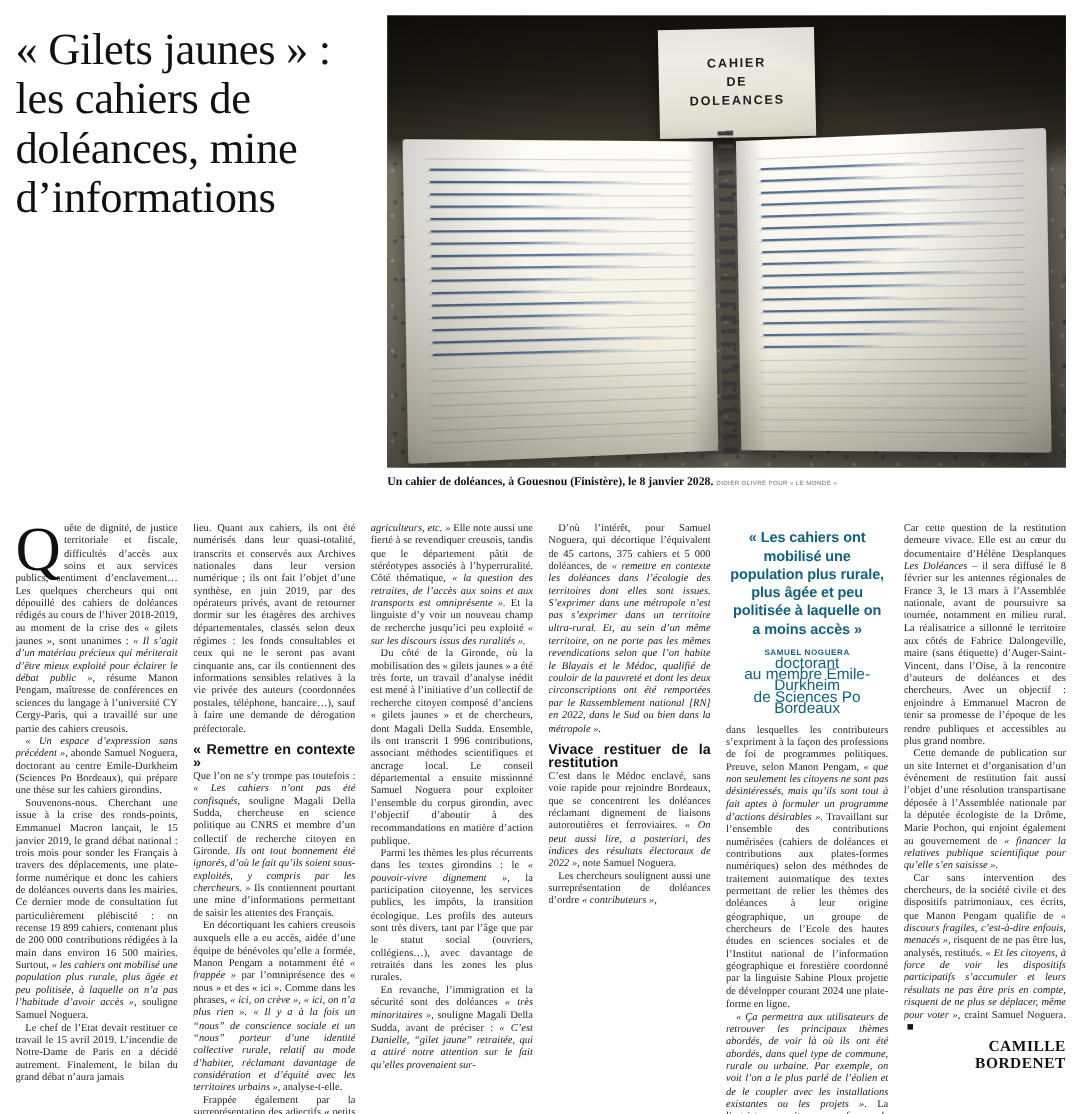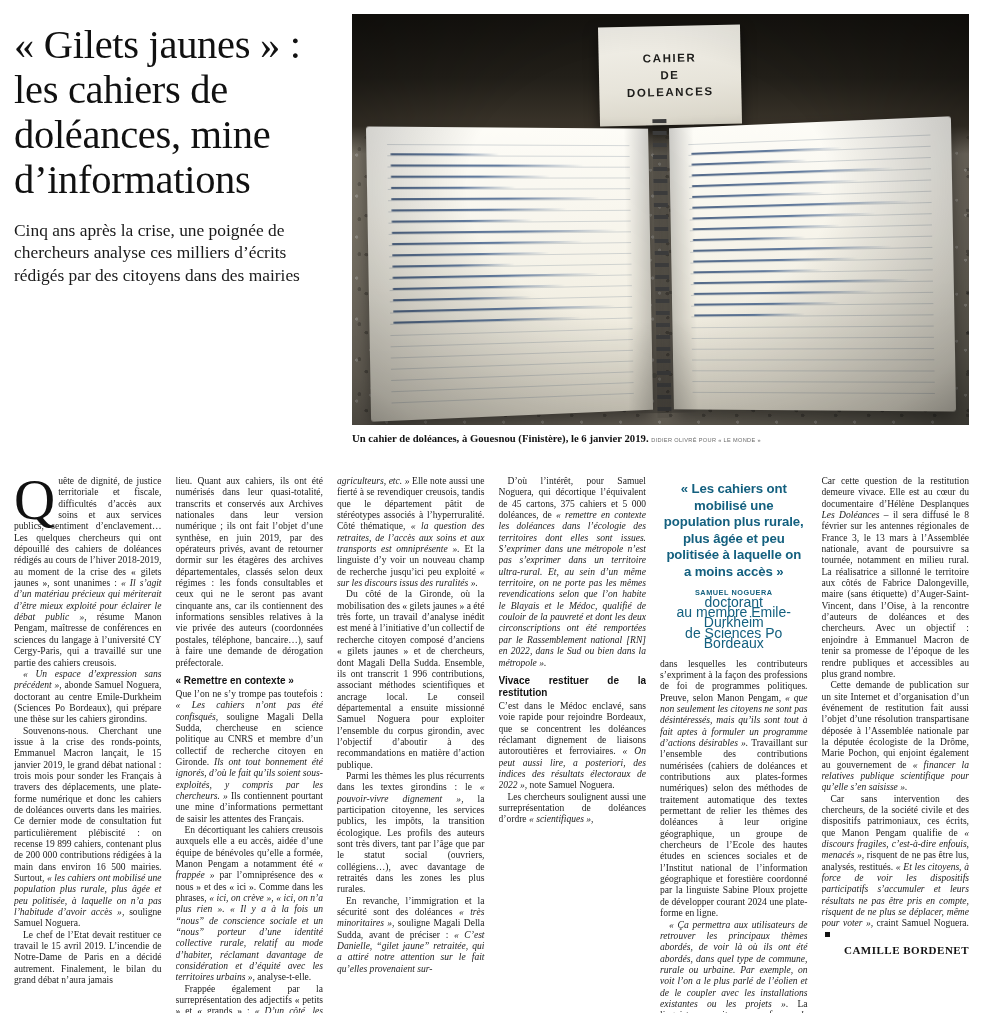--- a/index.html
+++ b/index.html
@@ -158,21 +158,21 @@
     text-align:justify;
     hyphens:auto;
     -webkit-hyphens:auto;
     color:#1a1a1a;
   }
   .body p{margin:0;text-indent:9px;}
   .body p.noind{text-indent:0;}
   .body em,.body i{font-style:italic;}
   .subhead{
     font-family:"Liberation Sans", sans-serif;
-    font-weight:700;font-size:10px;line-height:12px;
+    font-weight:700;font-size:13px;line-height:12px;
     margin:7px 0 1px 0;color:#111;
   }
   .dropcap{
     float:left;
     font-family:"Liberation Serif", serif;
     font-size:57px;line-height:45px;
     margin:2px 3px -4px 0;
     color:#111;
   }
 
@@ -198,35 +198,34 @@
   }
   .pq-role{
     font-family:Liberation Sans, sans-serif;
     font-weight:400;font-size:14px;line-height:10.4px;color:#14607f;
   }
 
   .byline{
     margin-top:4px;
     text-align:right;
     font-family:"Liberation Serif", serif;
-    font-weight:700;font-size:11px;letter-spacing:.5px;
+    font-weight:700;font-size:14px;letter-spacing:.5px;
     text-transform:uppercase;color:#111;
   }
   .endmark{display:inline-block;width:5px;height:5px;background:#111;margin-left:3px;vertical-align:1px;}
 </style>
 </head>
 <body>
 
 <div class="page">
 
   <div class="top">
 
     <div class="head-col">
       <h1 class="headline">« Gilets jaunes » : les cahiers de doléances, mine d’informations</h1>
-      <div class="standfirst">Cinq ans après la crise, une poignée de chercheurs analyse ces milliers d’écrits rédigés par des citoyens dans des mairies</div>
     </div>
 
     <div class="photo-col">
       <div class="photo">
         <div class="granite"></div>
         <div class="backdrop"></div>
 
         <div class="sign">
           <span>CAHIER</span>
           <span>DE</span>
@@ -278,21 +277,21 @@
           </div>
           <div class="shadow-l"></div>
           <div class="shadow-r"></div>
           <div class="spiral"></div>
         </div>
 
         <div class="vignette"></div>
       </div>
 
       <div class="caption">
-        <span>Un cahier de doléances, à Gouesnou (Finistère), le 6 janvier 2019.</span>
+        <span>Un cahier de doléances, à Gouesnou (Finistère), le 8 janvier 2028.</span>
         <span class="credit">DIDIER OLIVRÉ POUR « LE MONDE »</span>
       </div>
     </div>
   </div>
 
   <div class="cols">
 
     <div class="col">
       <div class="body">
         <p class="noind"><span class="dropcap">Q</span><span>uête de dignité, de justice territoriale et fiscale, difficultés d’accès aux soins et aux services publics, sentiment d’enclavement… Les quelques chercheurs qui ont dépouillé des cahiers de doléances rédigés au cours de l’hiver 2018-2019, au moment de la crise des « gilets jaunes », sont unanimes :</span> <em>« Il s’agit d’un matériau précieux qui mériterait d’être mieux exploité pour éclairer le débat public »</em><span>, résume Manon Pengam, maîtresse de conférences en sciences du langage à l’université CY Cergy-Paris, qui a travaillé sur une partie des cahiers creusois.</span></p>
@@ -319,21 +318,21 @@
         <p><span>Parmi les thèmes les plus récurrents dans les textes girondins : le</span> <em>« pouvoir-vivre dignement »</em><span>, la participation citoyenne, les services publics, les impôts, la transition écologique. Les profils des auteurs sont très divers, tant par l’âge que par le statut social (ouvriers, collégiens…), avec davantage de retraités dans les zones les plus rurales.</span></p>
         <p><span>En revanche, l’immigration et la sécurité sont des doléances</span> <em>« très minoritaires »</em><span>, souligne Magali Della Sudda, avant de préciser :</span> <em>« C’est Danielle, “gilet jaune” retraitée, qui a attiré notre attention sur le fait qu’elles provenaient sur-</em></p>
       </div>
     </div>
 
     <div class="col">
       <div class="body">
         <p><span>D’où l’intérêt, pour Samuel Noguera, qui décortique l’équivalent de 45 cartons, 375 cahiers et 5 000 doléances, de</span> <em>« remettre en contexte les doléances dans l’écologie des territoires dont elles sont issues. S’exprimer dans une métropole n’est pas s’exprimer dans un territoire ultra-rural. Et, au sein d’un même territoire, on ne porte pas les mêmes revendications selon que l’on habite le Blayais et le Médoc, qualifié de couloir de la pauvreté et dont les deux circonscriptions ont été remportées par le Rassemblement national [RN] en 2022, dans le Sud ou bien dans la métropole ».</em></p>
         <div class="subhead">Vivace restituer de la restitution</div>
         <p class="noind"><span>C’est dans le Médoc enclavé, sans voie rapide pour rejoindre Bordeaux, que se concentrent les doléances réclamant dignement de liaisons autoroutières et ferroviaires.</span> <em>« On peut aussi lire, a posteriori, des indices des résultats électoraux de 2022 »</em><span>, note Samuel Noguera.</span></p>
-        <p><span>Les chercheurs soulignent aussi une surreprésentation de doléances d’ordre</span> <em>« scientifiques »</em><span>,</span></p>
+        <p><span>Les chercheurs soulignent aussi une surreprésentation de doléances d’ordre</span> <em>« contributeurs »</em><span>,</span></p>
       </div>
     </div>
 
     <div class="col">
       <div class="pullquote">
         <div class="pq-text">« Les cahiers ont mobilisé une population plus rurale, plus âgée et peu politisée à laquelle on a moins accès »</div>
         <div class="pq-name">SAMUEL NOGUERA</div>
         <div class="pq-role">doctorant</div>
         <div class="pq-role">au membre Emile-Durkheim</div>
         <div class="pq-role">de Sciences Po Bordeaux</div>

